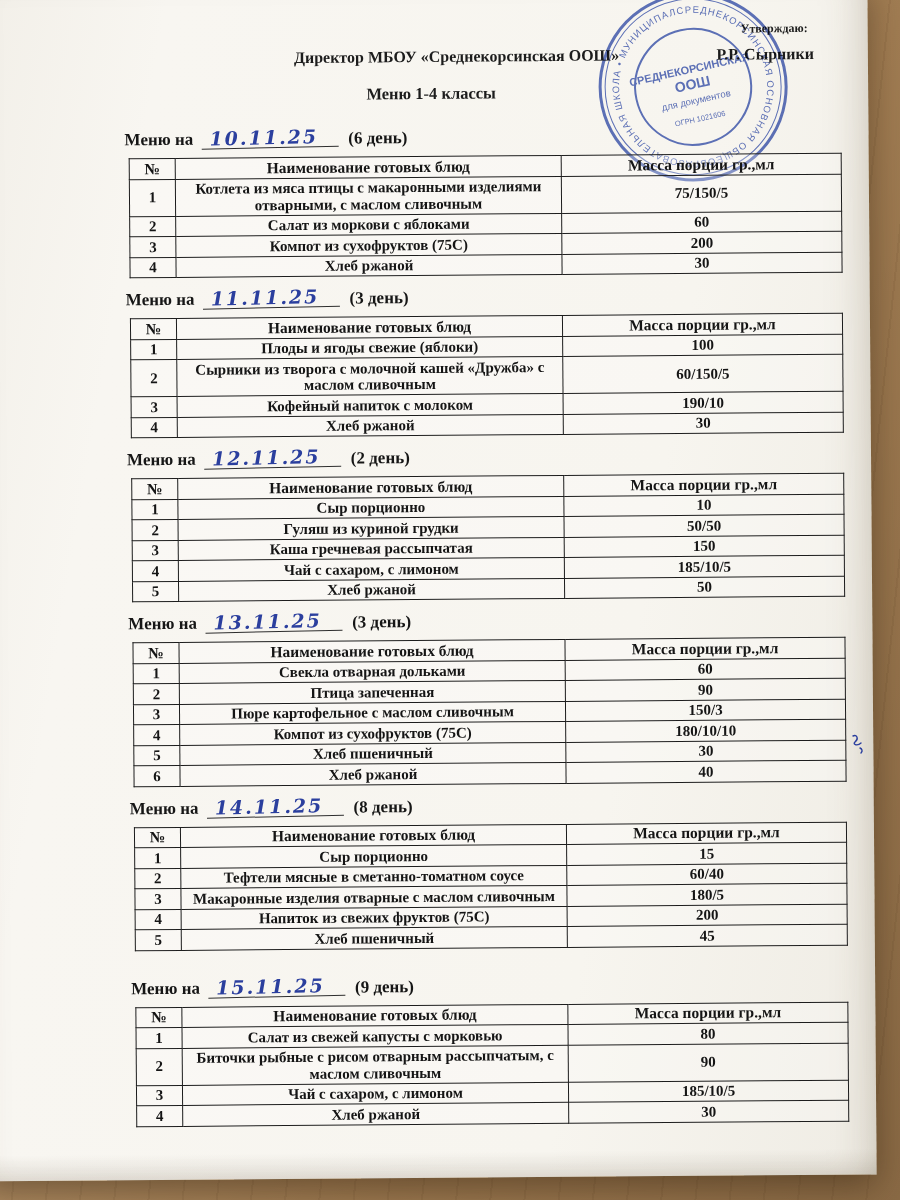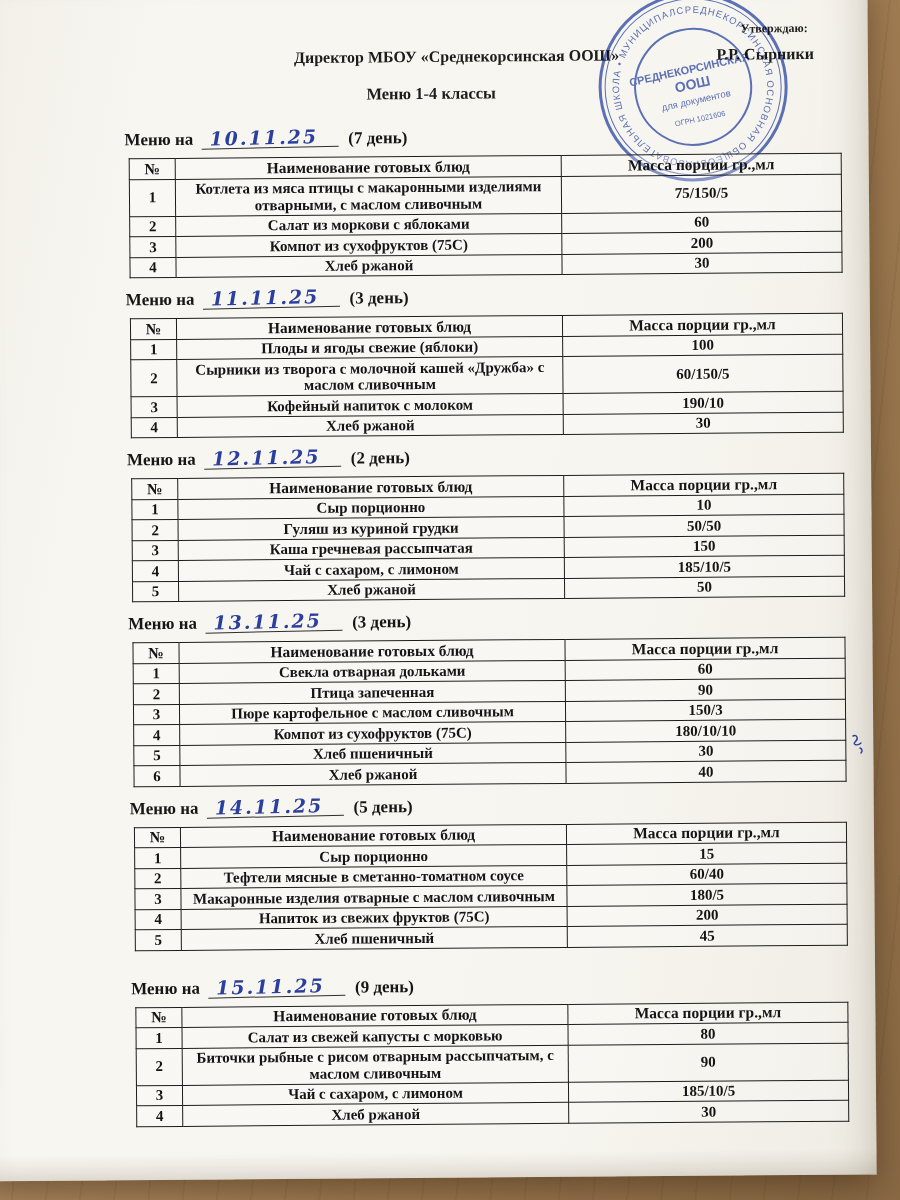--- a/index.html
+++ b/index.html
@@ -69,21 +69,21 @@
         </text>
         <text x="117" y="103" text-anchor="middle" font-size="11" font-weight="bold" fill="#3b55b4" stroke="none" font-family="Liberation Sans, sans-serif">СРЕДНЕКОРСИНСКАЯ</text>
         <text x="117" y="119" text-anchor="middle" font-size="14" font-weight="bold" fill="#3b55b4" stroke="none" font-family="Liberation Sans, sans-serif">ООШ</text>
         <text x="117" y="134" text-anchor="middle" font-size="9.5" fill="#3b55b4" stroke="none" font-family="Liberation Sans, sans-serif">для документов</text>
         <text x="117" y="152" text-anchor="middle" font-size="7.5" fill="#3b55b4" stroke="none" font-family="Liberation Sans, sans-serif">ОГРН 1021606</text>
       </g>
     </svg>
 
     <div class="days" id="days">
         <section class="day-section">
-          <div class="day-heading"><span>Меню на </span><span class="date-script">10.11.25</span><span> (7 день)</span></div>
+          <div class="day-heading"><span>Меню на </span><span class="date-script">10.11.25</span><span> (6 день)</span></div>
           <table class="menu-table">
             <colgroup>
               <col class="col-num">
               <col class="col-name">
               <col class="col-mass">
             </colgroup>
             <thead>
               <tr>
                 <th>№</th>
                 <th>Наименование готовых блюд</th>
@@ -240,21 +240,21 @@
               </tr>
               <tr>
                 <td class="cell-num">6</td>
                 <td class="cell-name">Хлеб ржаной</td>
                 <td class="cell-mass">40</td>
               </tr>
             </tbody>
           </table>
         </section>
         <section class="day-section">
-          <div class="day-heading"><span>Меню на </span><span class="date-script">14.11.25</span><span> (5 день)</span></div>
+          <div class="day-heading"><span>Меню на </span><span class="date-script">14.11.25</span><span> (8 день)</span></div>
           <table class="menu-table">
             <colgroup>
               <col class="col-num">
               <col class="col-name">
               <col class="col-mass">
             </colgroup>
             <thead>
               <tr>
                 <th>№</th>
                 <th>Наименование готовых блюд</th>

